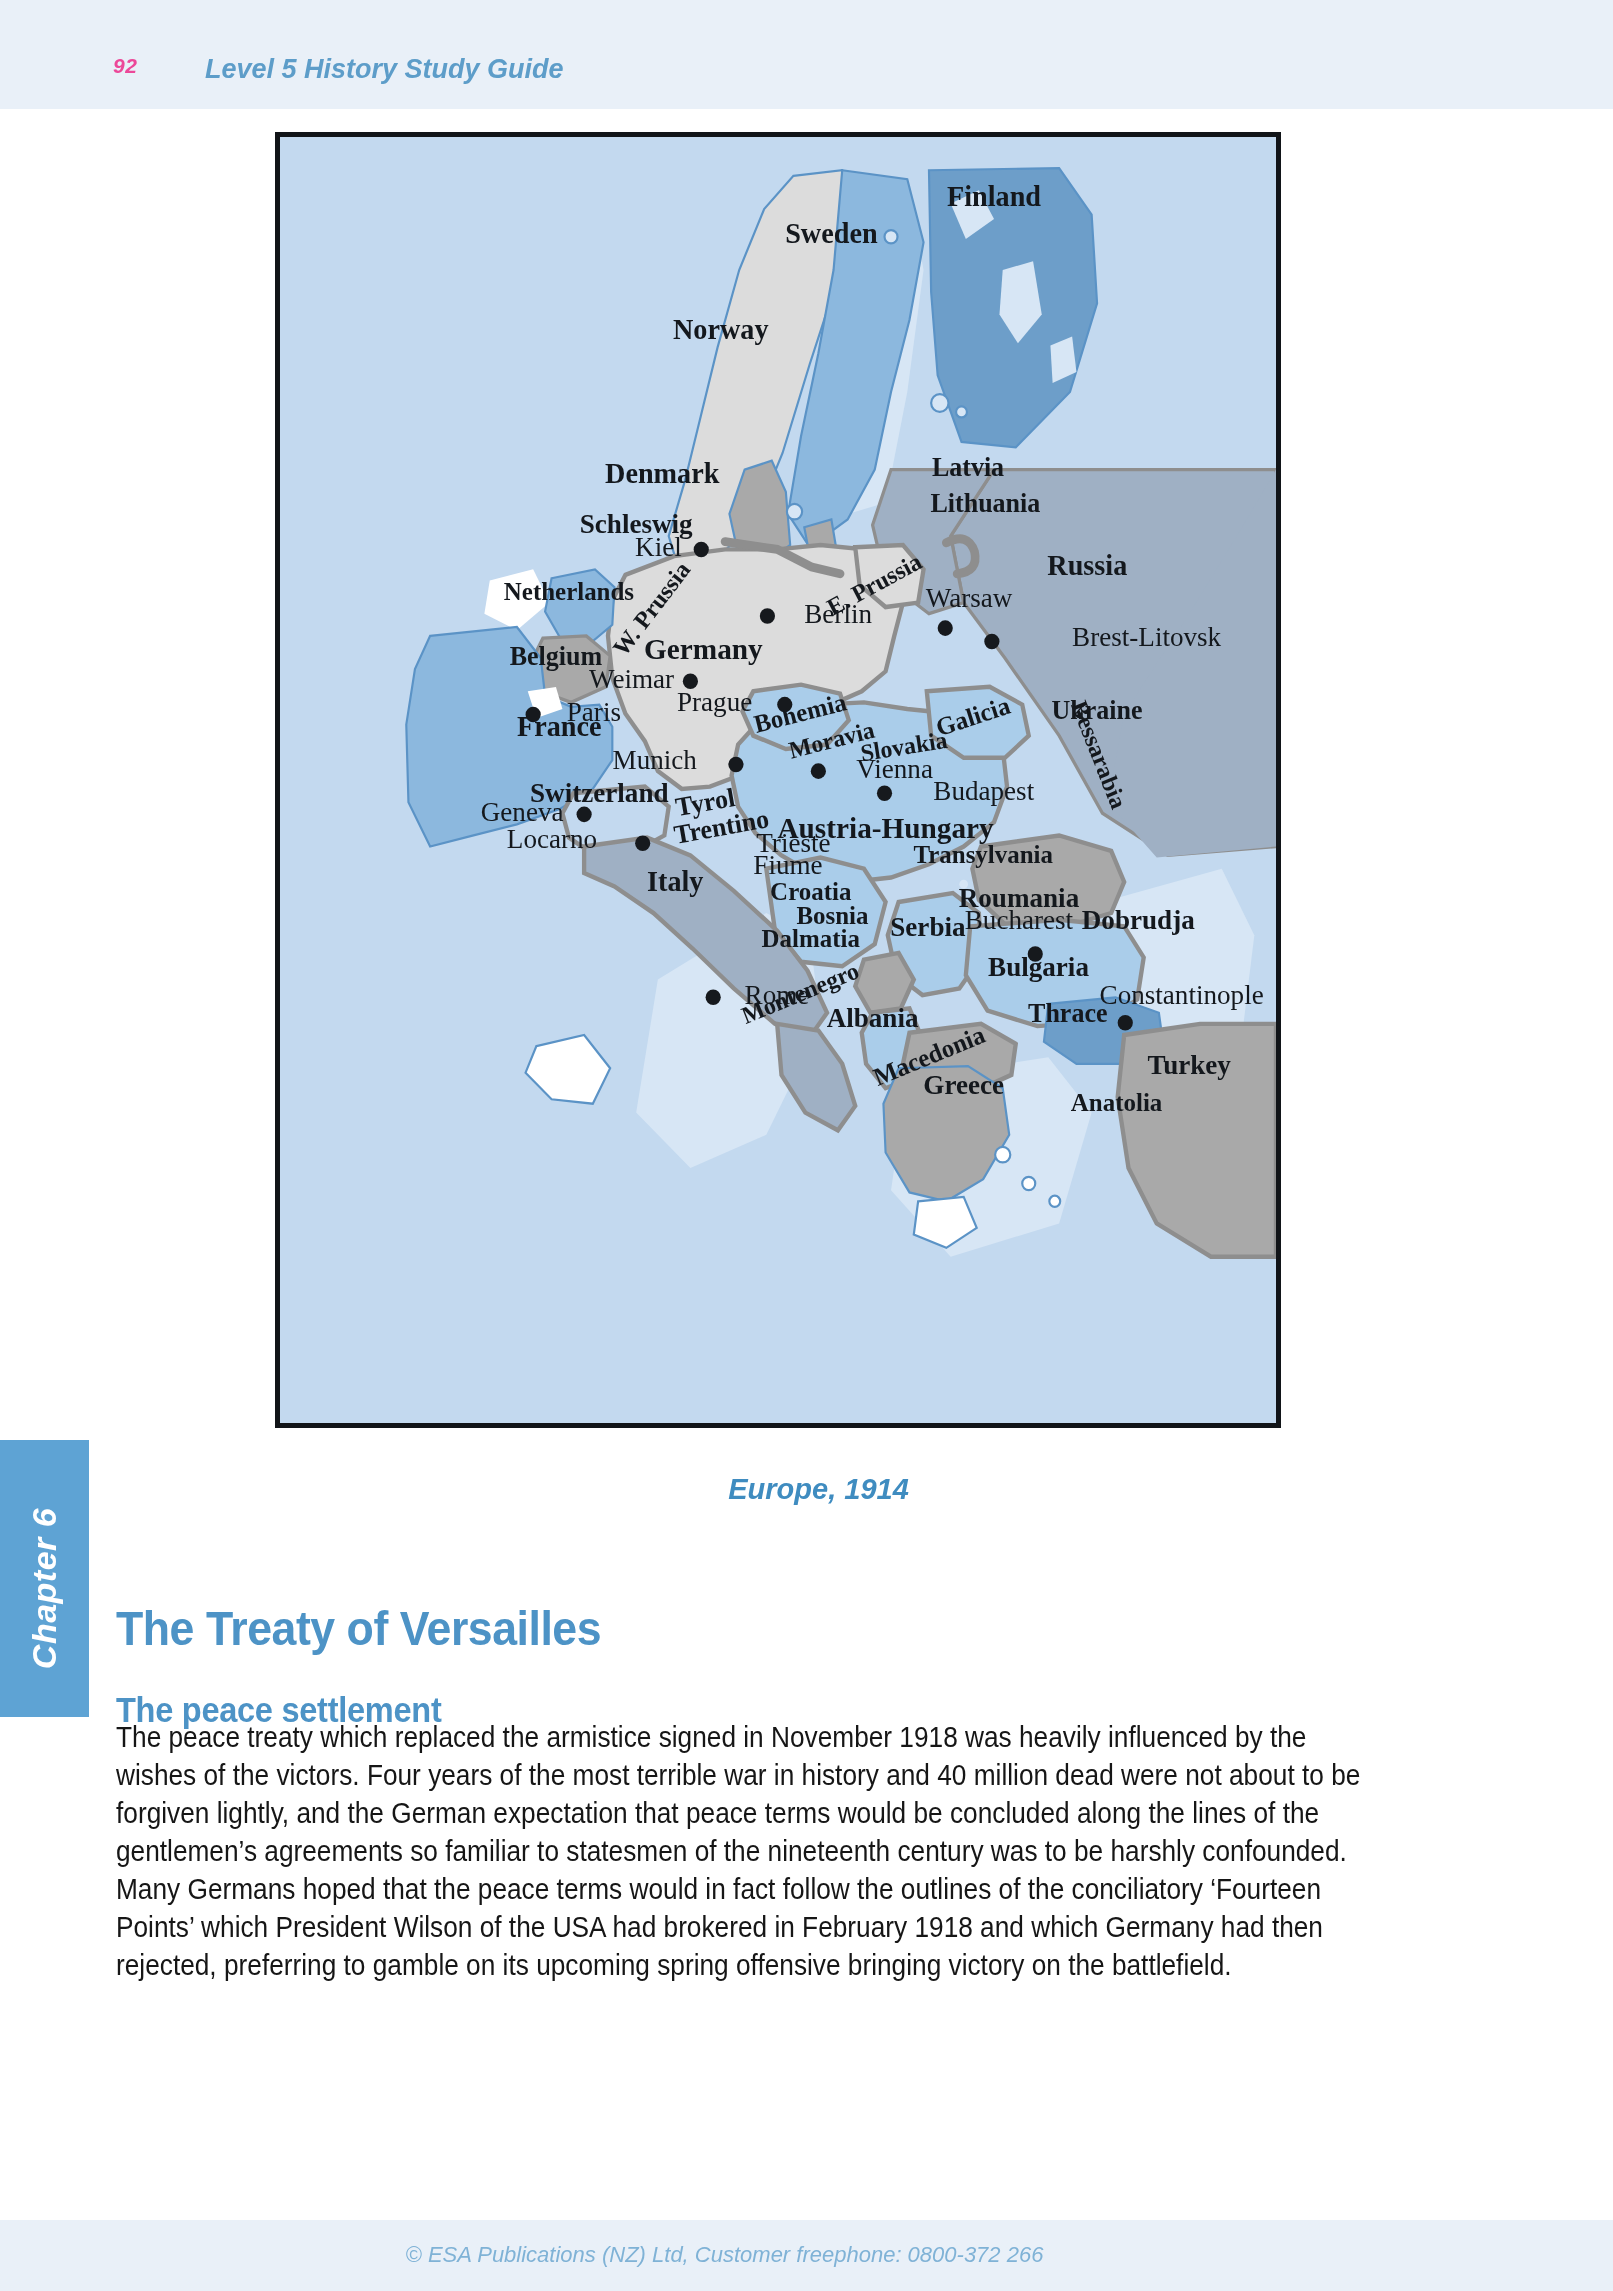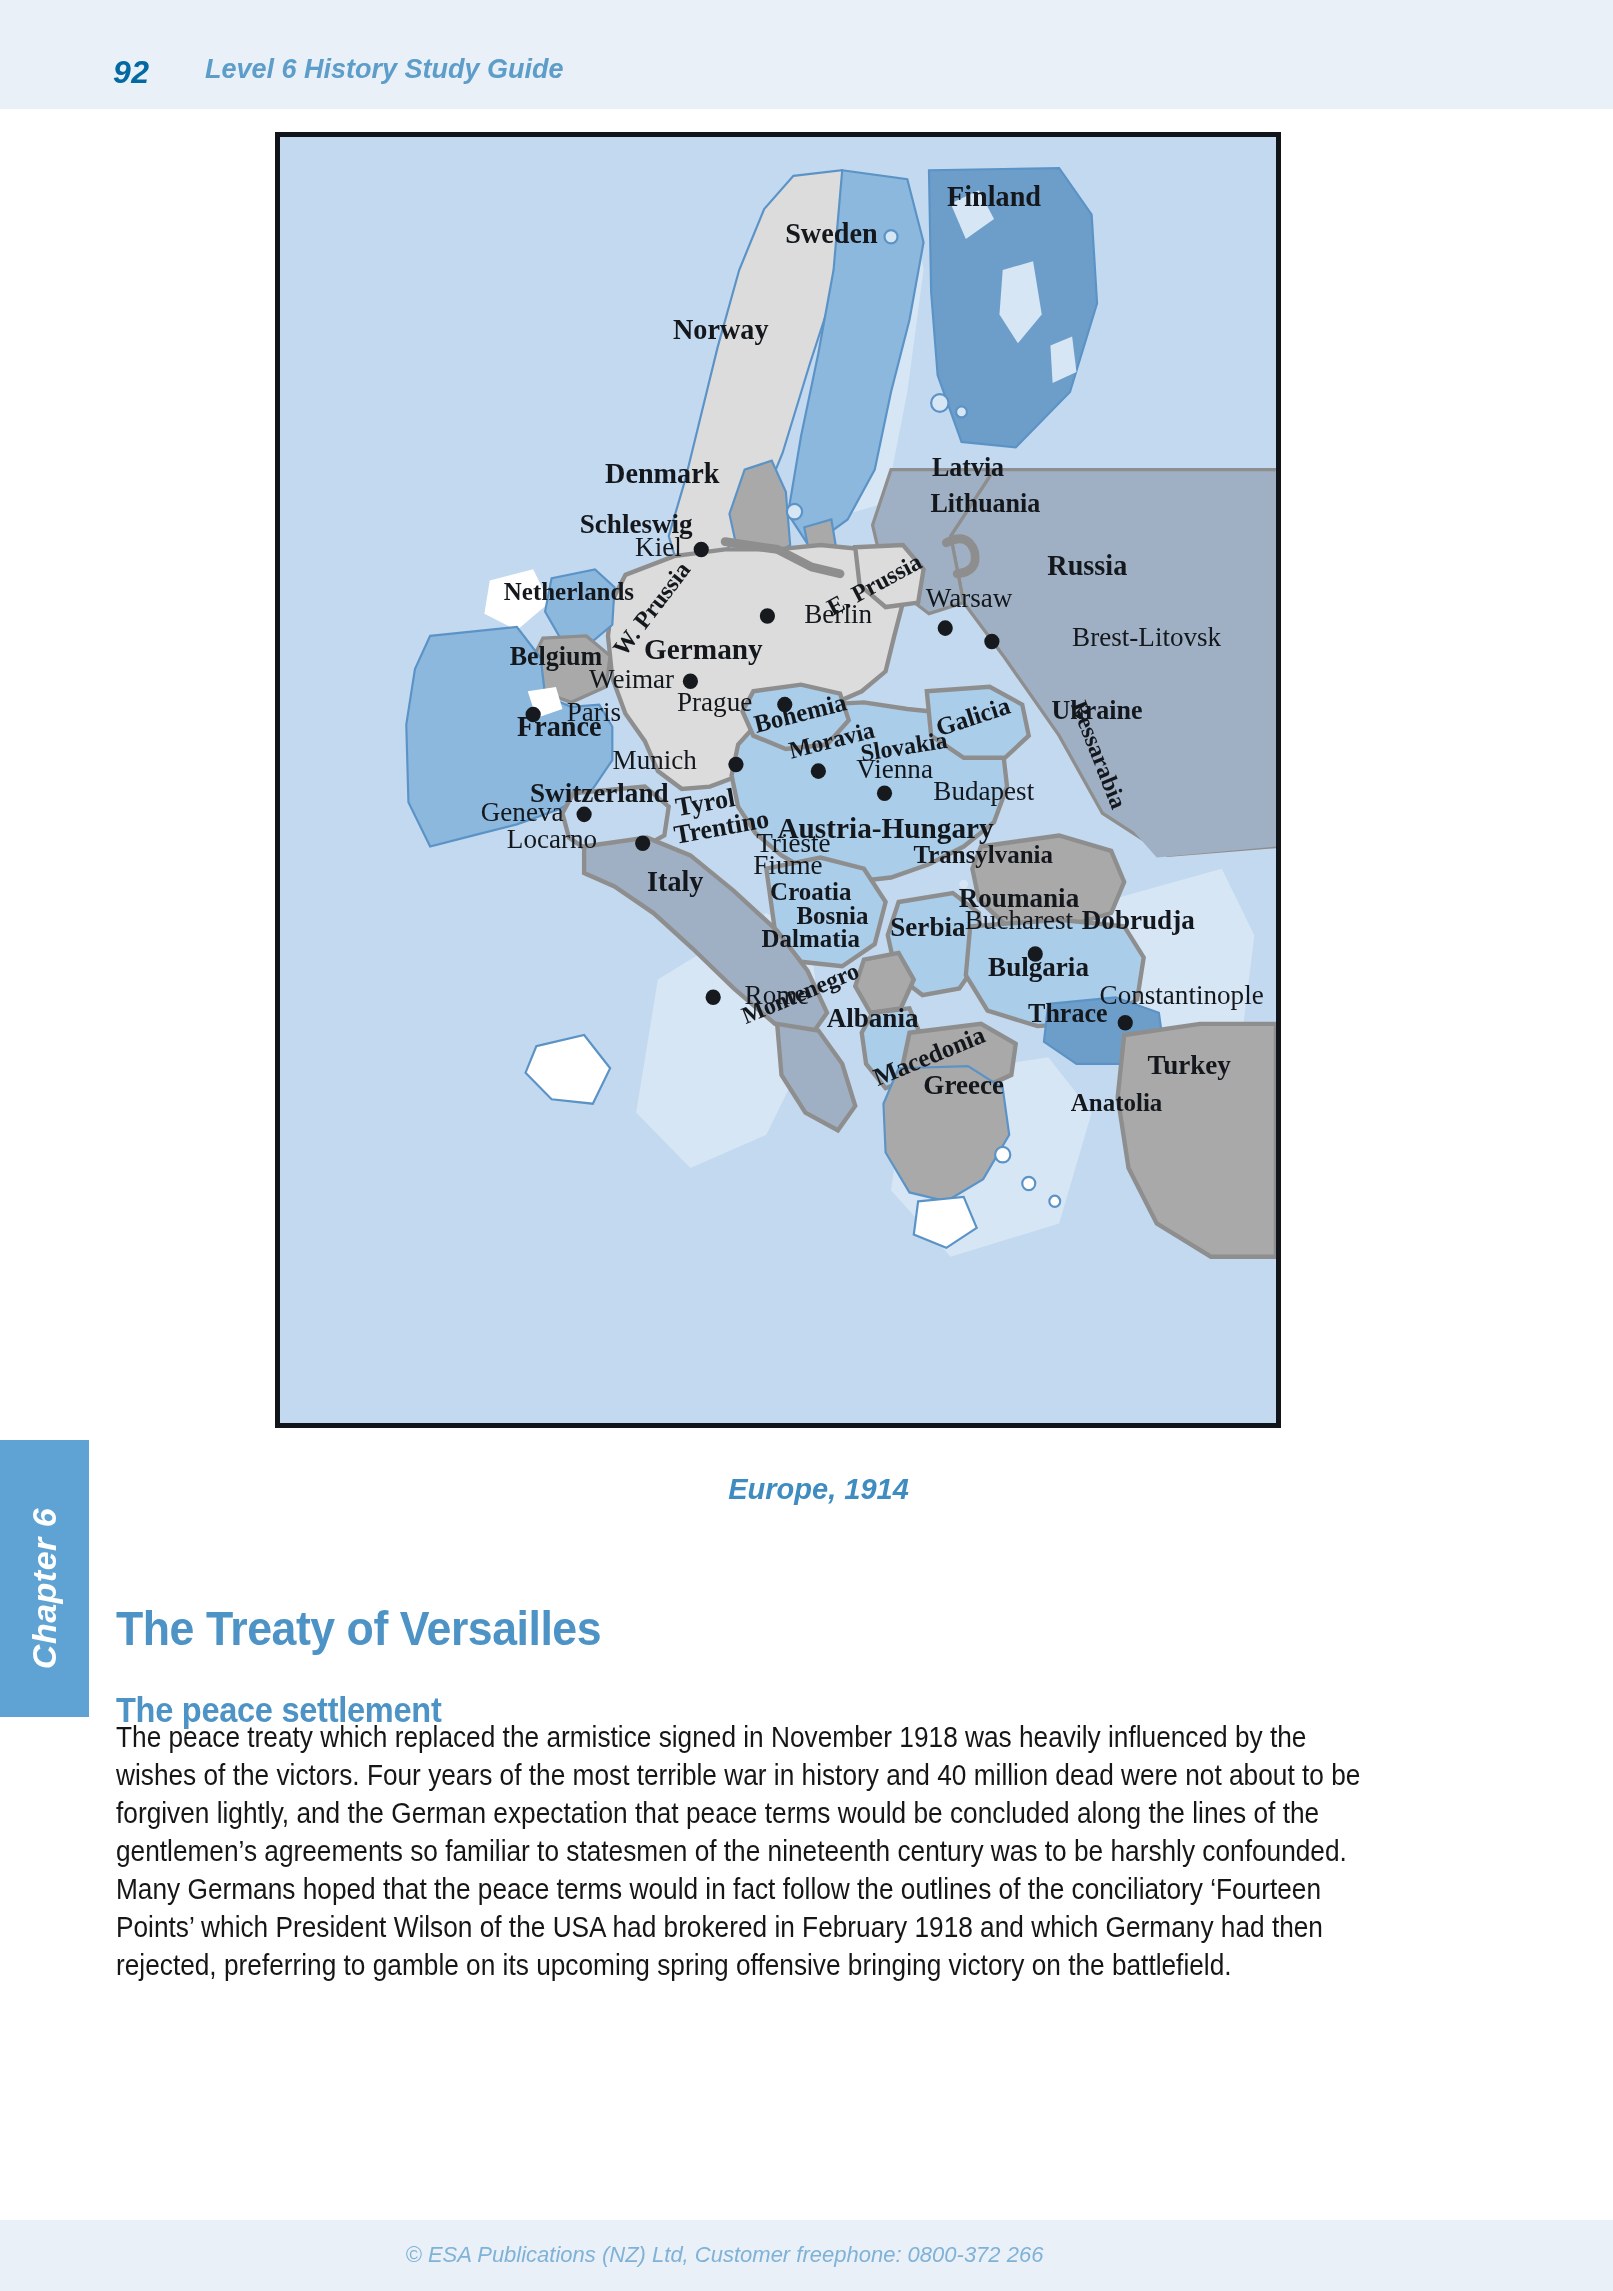--- a/index.html
+++ b/index.html
@@ -12,21 +12,21 @@
   }
 
   
   .head-band{
     position:absolute; left:0; top:0; width:1613px; height:109px;
     background:#e9f0f8;
   }
   .head-pageno{
     position:absolute; left:113px; top:54px;
     font-family:"Liberation Sans", sans-serif;
-    font-weight:bold; font-style:italic; font-size:32px; color:#0369a1;
+    font-weight:bold; font-style:italic; font-size:21px; color:#ec4899;
     letter-spacing:0.5px;
   }
   .head-title{
     position:absolute; left:205px; top:54px;
     font-family:"Liberation Sans", sans-serif;
     font-weight:bold; font-style:italic; font-size:27px; color:#5d9dc9;
   }
 
   
   .chapter-tab{
@@ -99,21 +99,21 @@
     text-align:center;
     font-family:"Liberation Sans", sans-serif;
     font-style:italic; font-size:22px; color:#7fb2d6;
   }
 </style>
 </head>
 <body>
 
 <div class="head-band"></div>
 <div class="head-pageno">92</div>
-<div class="head-title">Level 6 History Study Guide</div>
+<div class="head-title">Level 5 History Study Guide</div>
 
 <div class="chapter-tab">
   <div class="chapter-tab-label">Chapter 6</div>
 </div>
 
 <div class="map-frame">
   <svg viewBox="0 0 900 1160" preserveAspectRatio="none">
 
     <rect x="0" y="0" width="900" height="1160" fill="#c3d9ef"></rect>
 

